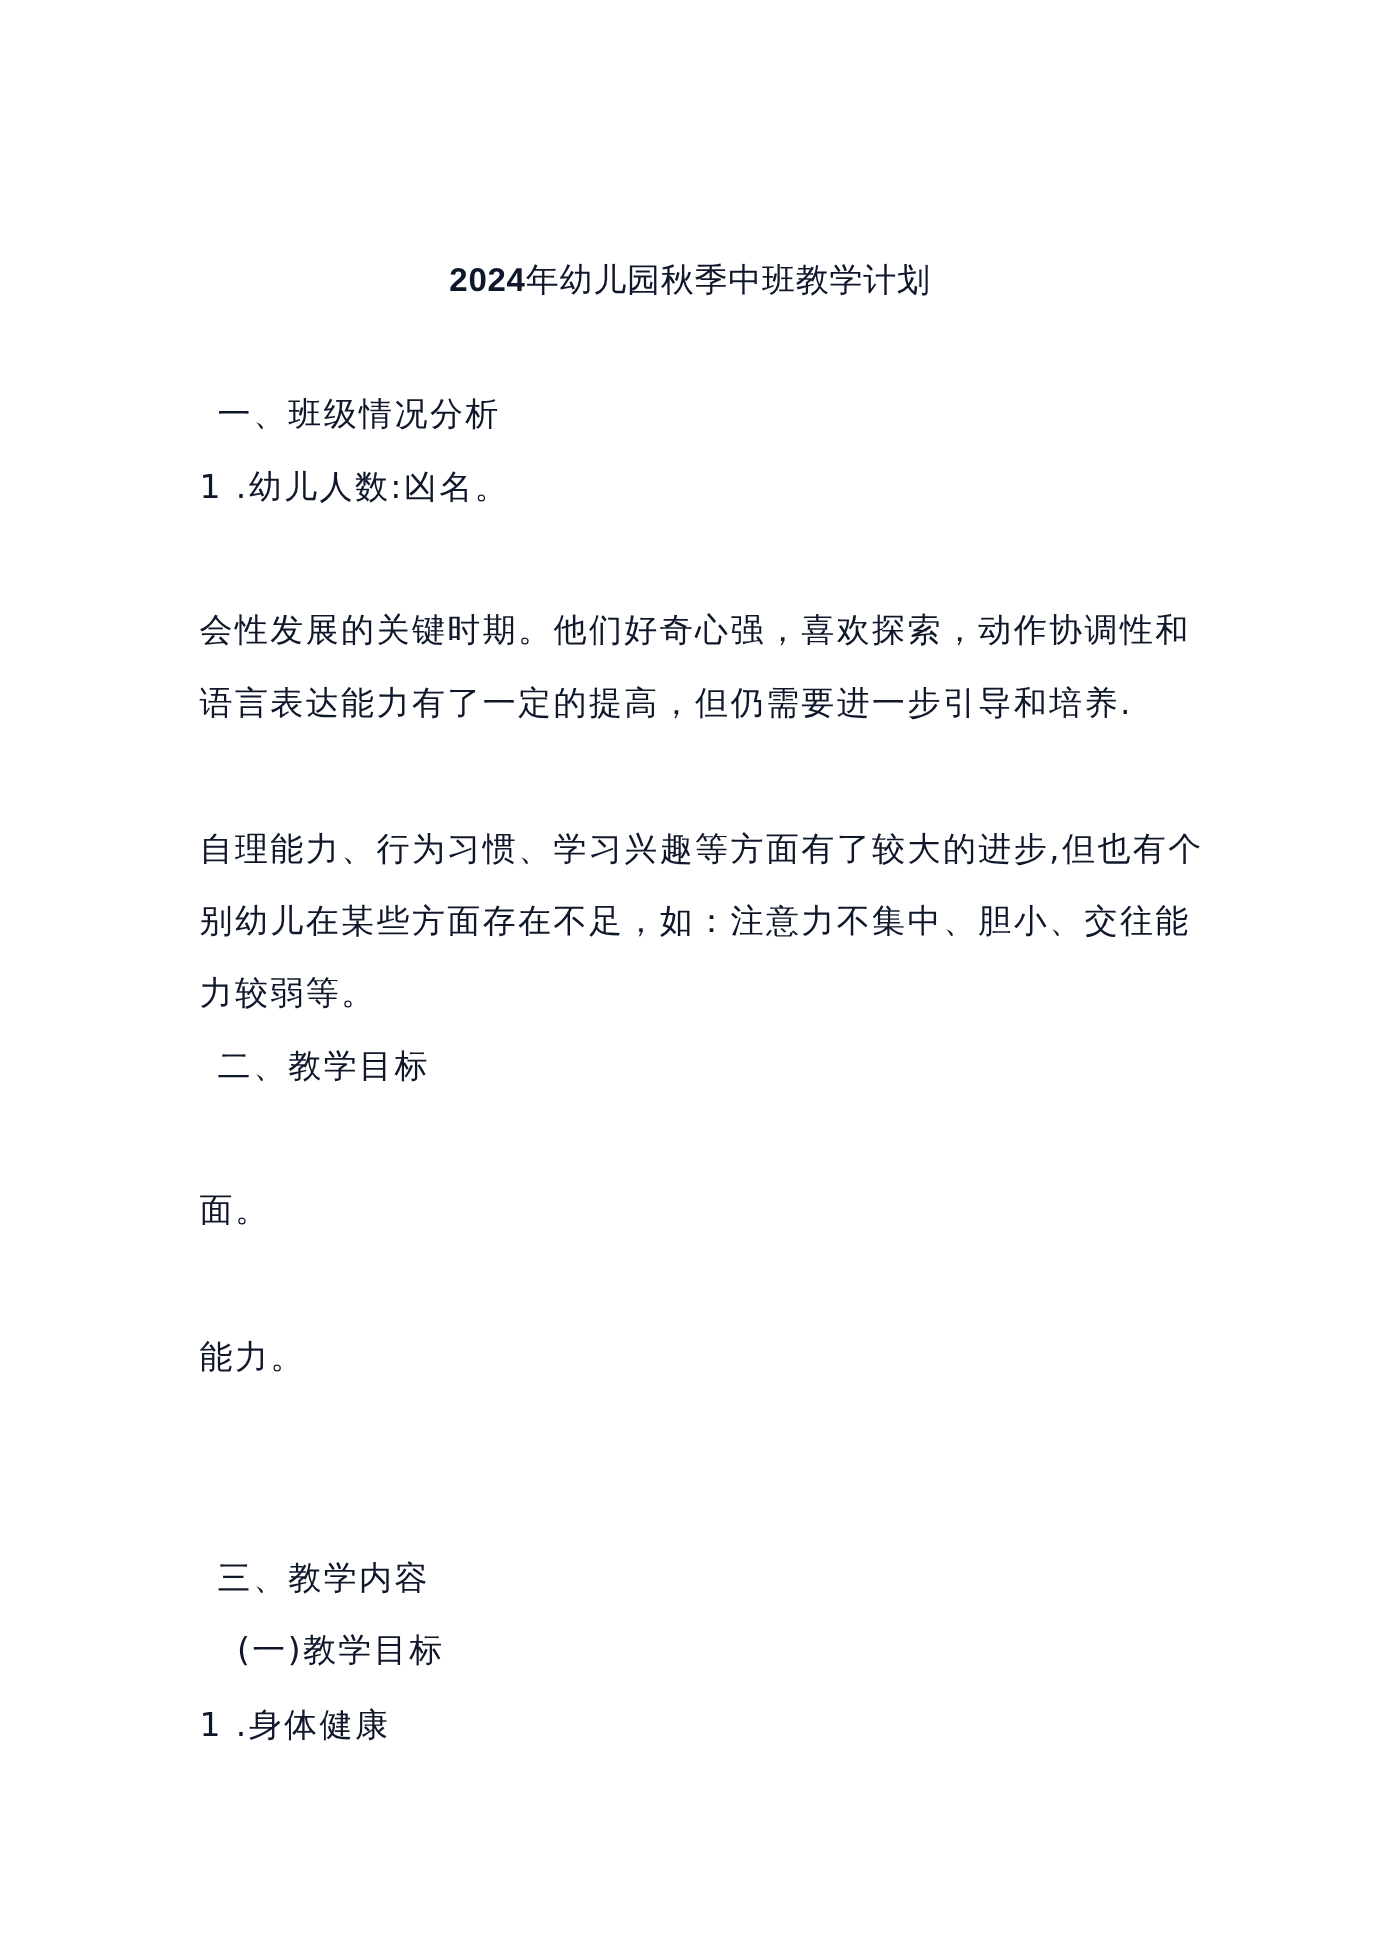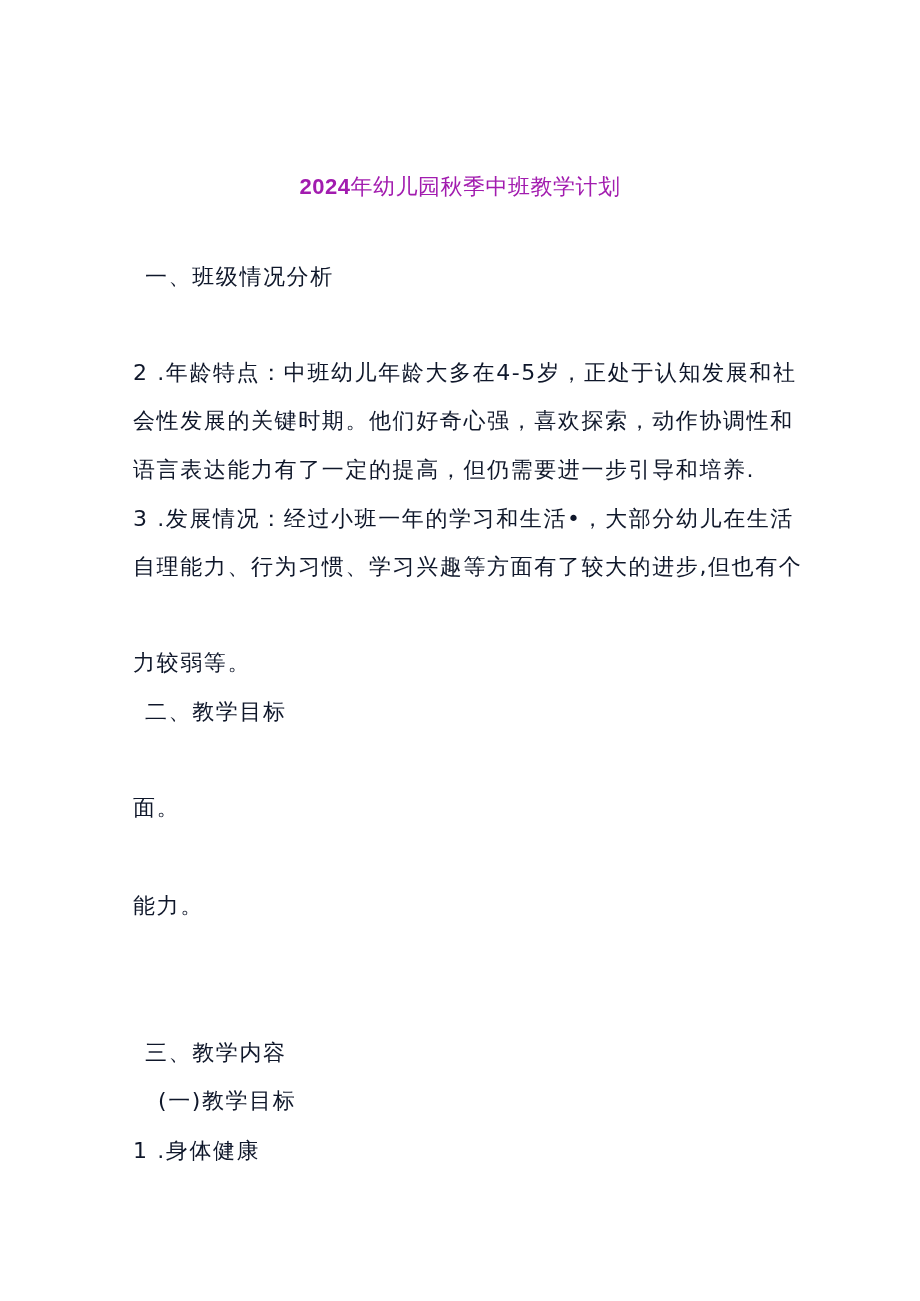--- a/index.html
+++ b/index.html
@@ -22,21 +22,21 @@
       background: #ffffff;
     }
     .title {
       position: absolute;
       top: 172px;
       left: 0;
       width: 920px;
       text-align: center;
       font-size: 22px;
       line-height: 30px;
-      color: #a21caf;
+      color: #0f172a;
       letter-spacing: 0.5px;
     }
     .title .yr {
       font-family: "Liberation Sans", sans-serif;
       font-weight: bold;
     }
     .line {
       position: absolute;
       left: 133px;
       font-size: 22px;
@@ -49,27 +49,27 @@
     .line.subheading { left: 158px; }
   </style>
 </head>
 <body>
 
 <div class="page">
 
   <div class="title"><span class="yr">2024</span><span>年幼儿园秋季中班教学计划</span></div>
 
   <div class="line heading" style="top:262px">一、班级情况分析</div>
+  <div class="line" style="top:311px">1  .幼儿人数:凶名。</div>
 
-  <div class="line" style="top:358px">2  .年龄特点：中班幼儿年龄大多在4-5岁，正处于认知发展和社</div>
   <div class="line" style="top:406px">会性发展的关键时期。他们好奇心强，喜欢探索，动作协调性和</div>
   <div class="line" style="top:455px">语言表达能力有了一定的提高，但仍需要进一步引导和培养.</div>
 
-  <div class="line" style="top:504px">3  .发展情况：经过小班一年的学习和生活•，大部分幼儿在生活</div>
   <div class="line" style="top:552px">自理能力、行为习惯、学习兴趣等方面有了较大的进步,但也有个</div>
+  <div class="line" style="top:600px">别幼儿在某些方面存在不足，如：注意力不集中、胆小、交往能</div>
   <div class="line" style="top:648px">力较弱等。</div>
 
   <div class="line heading" style="top:697px">二、教学目标</div>
   <div class="line" style="top:793px">面。</div>
 
   <div class="line" style="top:891px">能力。</div>
 
 
   <div class="line heading" style="top:1038px">三、教学内容</div>
   <div class="line subheading" style="top:1086px">(一)教学目标</div>

